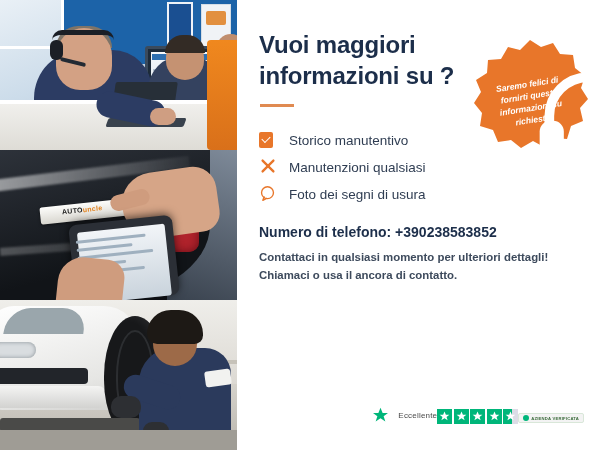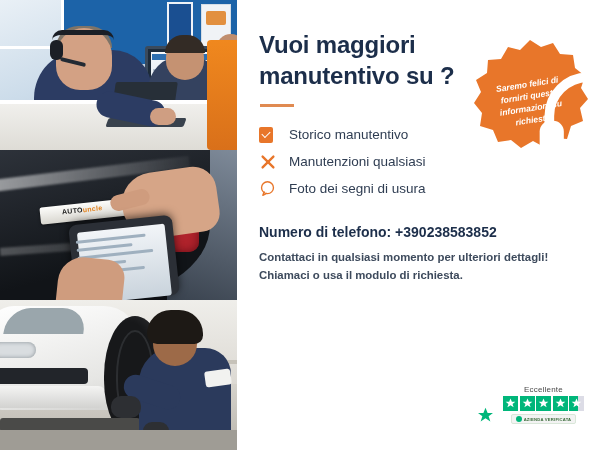--- a/index.html
+++ b/index.html
@@ -109,35 +109,35 @@
   .badge .headset { position:absolute; left:50%; top:20px; transform:translateX(-50%); }
   .badge .btext {
     position: absolute; left: 0; top: 40px; width: 116px;
     transform: rotate(-9deg);
     color: #ffffff; font-size: 8.5px; font-weight: bold; line-height: 1.42;
     text-align: center; padding: 0 12px; font-style: italic;
   }
 
   
   .list { margin-top: 2px; }
-  .li { display: flex; align-items: center; height: 27px; margin-bottom: 0px; }
+  .li { display: flex; align-items: flex-end; height: 27px; margin-bottom: 0px; }
   .li .ico { width: 30px; flex: 0 0 30px; display:flex; align-items:center; justify-content:flex-start; }
   .li .txt { font-size: 13.5px; color: #2f3d52; }
 
   .sq { width:14px;height:16px;background:#e8762a;border-radius:2px;position:relative;display:block; }
   .sq::after{content:"";position:absolute;left:3px;top:4px;width:7px;height:4px;border-left:1.6px solid #fff;border-bottom:1.6px solid #fff;transform:rotate(-45deg);}
 
   .phone { margin-top: 22px; font-size: 14px; font-weight: bold; color: #1c2e4a; }
   .sub { margin-top: 9px; font-size: 11.4px; line-height: 1.52; color: #3d4a5c; font-weight: bold; }
 
   
   .tp { position: absolute; right: 16px; bottom: 26px; display:flex; align-items:flex-end; gap:9px; }
   .tplogo { display:flex; align-items:center; gap:4px; }
   .tplogo .tpname { font-size: 17px; font-weight: bold; color: #191919; letter-spacing:-0.4px; }
-  .tpstars { display:flex; flex-direction:column; align-items:center; }
+  .tpstars { display:flex; flex-direction:row; align-items:center; }
   .tpexc { font-size: 8px; color: #4a4a4a; margin-bottom: 2px; letter-spacing:.2px; }
   .stars { display:flex; gap:1.5px; }
   .star { width:15px;height:15px;background:#00b67a;display:flex;align-items:center;justify-content:center; }
   .star.half { background: linear-gradient(90deg,#00b67a 62%,#dcdce6 62%); }
   .star svg { width: 11px; height: 11px; }
   .verif { margin-top: 3px; display:flex; align-items:center; gap:2px; background:#f3f3f3; border:1px solid #d9e7d9; padding:1px 4px; border-radius:2px; }
   .verif .dot { width:6px;height:6px;border-radius:50%;background:#00b67a; }
   .verif .vtxt { font-size: 4.2px; color: #3a6b3a; letter-spacing:.2px; font-weight:bold; }
 </style>
 </head>
@@ -227,21 +227,21 @@
       <div class="patch"></div>
       <div class="arm"></div>
       <div class="glove"></div>
       <div class="glove2"></div>
       <div class="floor"></div>
     </div>
   </div>
 
   <div class="panel">
 
-    <div class="headline">Vuoi maggiori manutentivo su ?</div>
+    <div class="headline">Vuoi maggiori informazioni su ?</div>
     <div class="rule"></div>
 
     <div class="badge">
       <svg viewBox="0 0 116 116">
         <path fill="#e8762a" d="M58 2 L69 9 L81 5 L88 16 L101 17 L103 30 L113 38 L109 50 L116 61 L108 70 L111 83 L99 88 L95 101 L82 100 L72 109 L61 103 L49 110 L39 102 L26 104 L21 92 L8 88 L10 75 L2 65 L9 54 L4 42 L15 35 L16 22 L29 21 L36 9 L48 12 Z"></path>
       </svg>
       <span class="headset">
         <svg width="22" height="20" viewBox="0 0 24 22">
           <path d="M4 14 v-3 a8 8 0 0 1 16 0 v3" fill="none" stroke="#ffffff" stroke-width="2" stroke-linecap="round"></path>
           <rect x="2" y="12" width="5" height="8" rx="2.2" fill="#ffffff"></rect>
@@ -282,21 +282,21 @@
         </span>
         <span class="txt">Foto dei segni di usura</span>
       </div>
 
 
     </div>
 
     <div class="phone">Numero di telefono: +390238583852</div>
     <div class="sub">
       <div>Contattaci in qualsiasi momento per ulteriori dettagli!</div>
-      <div>Chiamaci o usa il modulo di richiesta.</div>
+      <div>Chiamaci o usa il ancora di contatto.</div>
     </div>
 
     <div class="tp">
       <div class="tplogo">
         <svg width="17" height="17" viewBox="0 0 20 20">
           <path d="M10 1 l2.5 6 h6.3 l-5.1 3.9 2 6.1 L10 13.3 4.3 17 l2-6.1 L1.2 7 h6.3 Z" fill="#00b67a"></path>
         </svg>
       </div>
       <div class="tpstars">
         <span class="tpexc">Eccellente</span>

